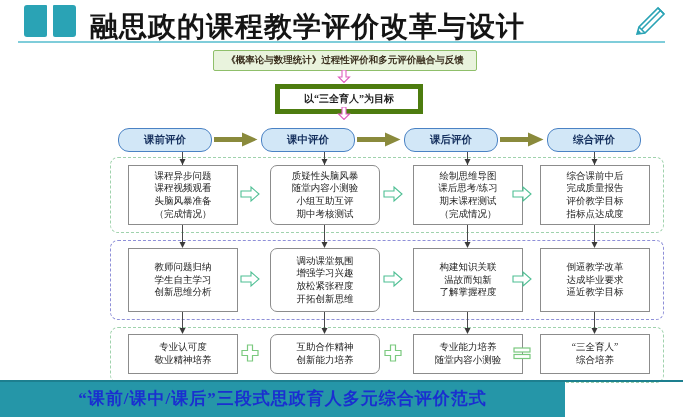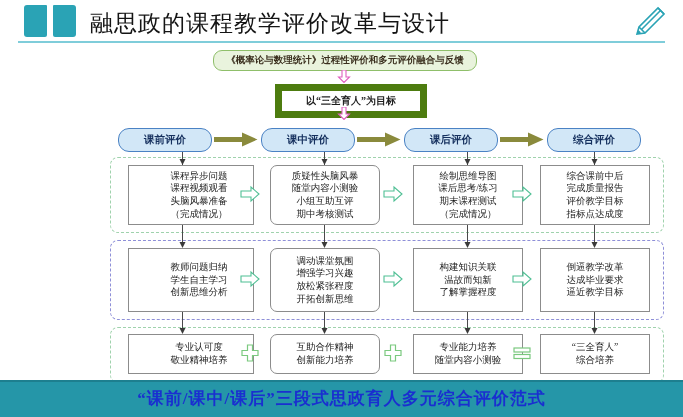--- a/index.html
+++ b/index.html
@@ -18,46 +18,46 @@
   .book-icon{
     position:absolute;left:24px;top:5px;width:52px;height:32px;
   }
   .book-icon .leaf{
     position:absolute;top:0;width:23px;height:32px;background:#2aa3b5;
   }
   .book-icon .leaf.left{left:0;border-radius:3px 1px 2px 3px;}
   .book-icon .leaf.right{right:0;border-radius:1px 3px 3px 2px;}
   .page-title{
     position:absolute;left:90px;top:8px;width:430px;
-    text-align:left;
+    text-align:right;
     font-family:"DejaVu Sans","Liberation Sans",sans-serif;
-    font-weight:normal;font-size:23px;color:#141414;
+    font-weight:bold;font-size:28px;color:#141414;
     letter-spacing:1px;white-space:nowrap;
   }
   .pencil-icon{position:absolute;right:14px;top:4px;width:40px;height:36px;}
   .header-rule{
     position:absolute;left:18px;top:41px;width:647px;height:2px;
     background:#7fcdda;
   }
 
   
   .callout-green{
     position:absolute;left:213px;top:50px;width:262px;height:19px;
-    background:#e9f3dd;border:1px solid #8fbf6a;border-radius:9px;
+    background:#e9f3dd;border:1px solid #8fbf6a;border-radius:2px;
     display:flex;align-items:center;justify-content:center;
     font-size:9.5px;font-weight:bold;color:#3a2f1e;white-space:nowrap;
   }
   .arrow-down{
     position:absolute;width:14px;height:13px;
   }
   .arrow-down.a1{left:337px;top:70px;}
   .arrow-down.a2{left:337px;top:107px;}
   .callout-white{
     position:absolute;left:275px;top:84px;width:138px;height:20px;
-    background:#ffffff;border:7px solid #4d7c0f;
+    background:#ffffff;border:5px solid #4d7c0f;
     display:flex;align-items:center;justify-content:center;
     font-size:10px;font-weight:bold;color:#1d1d1d;white-space:nowrap;
   }
 
   
   .stage-row{position:absolute;left:104px;top:128px;width:560px;height:24px;}
   .pill{
     position:absolute;top:0;width:92px;height:22px;
     background:#d2e7f7;border:1px solid #4a82c4;border-radius:11px;
     display:flex;align-items:center;justify-content:center;
@@ -85,40 +85,40 @@
   .cbox{
     position:absolute;
     background:#ffffff;border:1px solid #8c8c8c;
     display:flex;flex-direction:column;align-items:center;justify-content:center;
     font-size:9.5px;color:#1b1b1b;line-height:1.32;text-align:center;
     white-space:nowrap;
   }
   .r0 .cbox{width:108px;height:58px;top:165px;}
   .r1 .cbox{width:108px;height:62px;top:248px;}
   .r2 .cbox{width:108px;height:38px;top:334px;}
-  .c0{left:128px;padding-left:16px;}
+  .c0{left:128px;}
   .c1{left:270px;border-radius:7px;}
   .c2{left:413px;}
   .c3{left:540px;}
 
   .conn{position:absolute;width:20px;height:20px;}
   .r0 .conn{top:184px;}
   .r1 .conn{top:269px;}
   .r2 .conn{top:343px;}
   .n0{left:240px;}
   .n1{left:383px;}
   .n2{left:512px;}
 
   
   .vline{position:absolute;width:1px;background:#4a4a4a;}
   .tick{position:absolute;width:7px;height:6px;}
 
   
   .footer{
-    position:absolute;left:0;bottom:0;width:683px;height:37px;
+    position:absolute;left:0;bottom:0;width:565px;height:37px;
     background:#2596a8;
     display:flex;align-items:center;justify-content:center;
   }
   .footer-inner{
     font-size:17px;font-weight:bold;color:#1a2fd0;
     letter-spacing:1px;white-space:nowrap;
   }
   .footer-line{position:absolute;left:0;top:0;width:683px;height:2px;background:#1d7f8f;}
 </style>
 </head>

